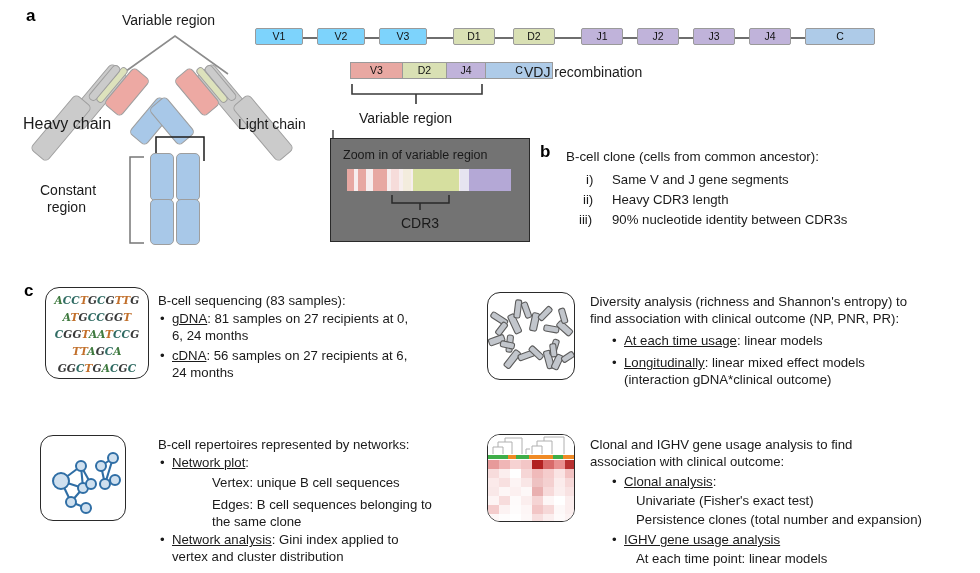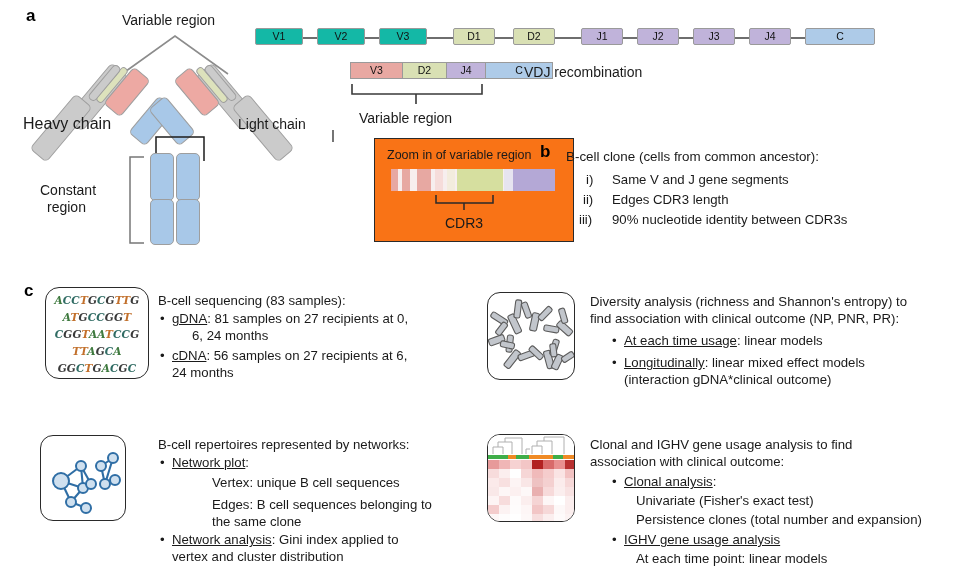--- a/index.html
+++ b/index.html
@@ -9,39 +9,39 @@
     font-family:"Liberation Sans", sans-serif;
     color:#1a1a1a; overflow:hidden;
   }
   .panel-letter { position:absolute; font-weight:bold; font-size:17px; color:#000; }
   .txt { position:absolute; font-size:13.2px; line-height:16.5px; color:#1a1a1a; white-space:nowrap; }
   .u { text-decoration:underline; }
 
   
   .seg { position:absolute; height:17px; border:1px solid #9a9a9a; border-radius:2px;
          font-size:10.5px; line-height:15px; text-align:center; color:#111; }
-  .seg.v { background:#14b8a6; }
+  .seg.v { background:#7dd3fc; }
   .seg.d { background:#d9e0b4; }
   .seg.j { background:#c0b3da; }
   .seg.c { background:#aecbe8; }
   .connector { position:absolute; height:2px; background:#6e6e6e; top:27px; }
 
   
   .flat { position:absolute; height:17px; border:1px solid #9a9a9a;
           font-size:10.5px; line-height:15px; text-align:center; color:#111; }
 
   
   .ab-seg { position:absolute; border:1px solid #9e9e9e; border-radius:5px; }
   .grey { background:#cbcbcb; }
   .blue { background:#a8c8e8; }
   .salmon { background:#eda9a3; }
   .green { background:#dde2bc; }
 
   
-  #zoom-box { position:absolute; border:1.6px solid #2a2a2a; background:#f97316;margin-left:44px; }
+  #zoom-box { position:absolute; border:1.6px solid #2a2a2a; background:#737373; }
   .cdr-stripe { position:absolute; top:0; height:100%; }
 
   
   .thumb { position:absolute; border:1.6px solid #2a2a2a; border-radius:13px;
            background:#fff; overflow:hidden; }
 
   .hm-cell { position:absolute; }
   .annbar { position:absolute; height:4px; }
 
   .dnaline { position:absolute; font-family:"DejaVu Serif", serif; font-style:italic;
@@ -158,40 +158,40 @@
   </svg>
   <div class="txt" style="left:70px; top:76px; font-size:14px;">CDR3</div>
 </div>
 
 <div class="panel-letter" style="left:540px; top:142px;">b</div>
 <div class="txt" style="left:566px; top:149px; font-size:13.4px;">B-cell clone (cells from common ancestor):</div>
 
 <div class="txt" style="left:586px; top:172px;">i)</div>
 <div class="txt" style="left:612px; top:172px;">Same V and J gene segments</div>
 <div class="txt" style="left:583px; top:192px;">ii)</div>
-<div class="txt" style="left:612px; top:192px;">Edges CDR3 length</div>
+<div class="txt" style="left:612px; top:192px;">Heavy CDR3 length</div>
 <div class="txt" style="left:579px; top:212px;">iii)</div>
 <div class="txt" style="left:612px; top:212px;">90% nucleotide identity between CDR3s</div>
 
 <div class="panel-letter" style="left:24px; top:281px;">c</div>
 
 <div id="dna-box" style="left:45px; top:287px; width:104px; height:92px;">
   <div class="dnaline" style="top:6px;"><span class="nA">A</span><span class="nC">C</span><span class="nC">C</span><span class="nT">T</span><span class="nG">G</span><span class="nC">C</span><span class="nG">G</span><span class="nT">T</span><span class="nT">T</span><span class="nG">G</span></div>
   <div class="dnaline" style="top:23px;"><span class="nA">A</span><span class="nT">T</span><span class="nG">G</span><span class="nC">C</span><span class="nC">C</span><span class="nG">G</span><span class="nG">G</span><span class="nT">T</span></div>
   <div class="dnaline" style="top:40px;"><span class="nC">C</span><span class="nG">G</span><span class="nG">G</span><span class="nT">T</span><span class="nA">A</span><span class="nA">A</span><span class="nT">T</span><span class="nC">C</span><span class="nC">C</span><span class="nG">G</span></div>
   <div class="dnaline" style="top:57px;text-align:center;"><span class="nT">T</span><span class="nT">T</span><span class="nA">A</span><span class="nG">G</span><span class="nC">C</span><span class="nA">A</span></div>
   <div class="dnaline" style="top:74px;"><span class="nG">G</span><span class="nG">G</span><span class="nC">C</span><span class="nT">T</span><span class="nG">G</span><span class="nA">A</span><span class="nC">C</span><span class="nG">G</span><span class="nC">C</span></div>
 </div>
 
 <div class="txt" style="left:158px; top:293px;">B-cell sequencing (83 samples):</div>
 <div class="txt" style="left:160px; top:311px;">•</div>
 <div class="txt" style="left:172px; top:311px;">
   <span class="u">gDNA</span><span>: 81 samples on 27 recipients at 0,</span>
 </div>
-<div class="txt" style="left:172px; top:328px;margin-left:20px;">6, 24 months</div>
+<div class="txt" style="left:172px; top:328px;">6, 24 months</div>
 <div class="txt" style="left:160px; top:348px;">•</div>
 <div class="txt" style="left:172px; top:348px;">
   <span class="u">cDNA</span><span>: 56 samples on 27 recipients at 6,</span>
 </div>
 <div class="txt" style="left:172px; top:365px;">24 months</div>
 
 <div class="thumb" style="left:487px; top:292px; width:88px; height:88px;">
   <svg viewBox="0 0 88 88" style="width:88px;height:88px;">
     <g stroke="#5c5c5c" stroke-width="1.1" fill="#c2c6cc">
       <g transform="translate(22,22) rotate(-25)">

